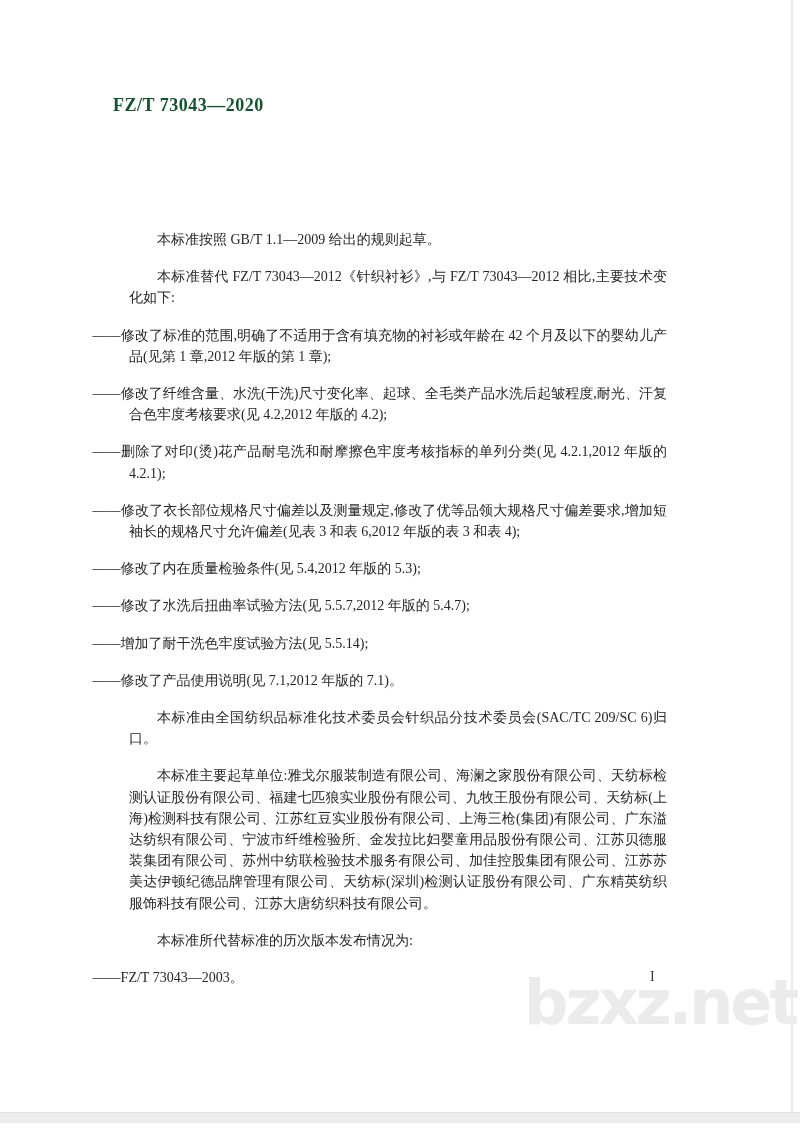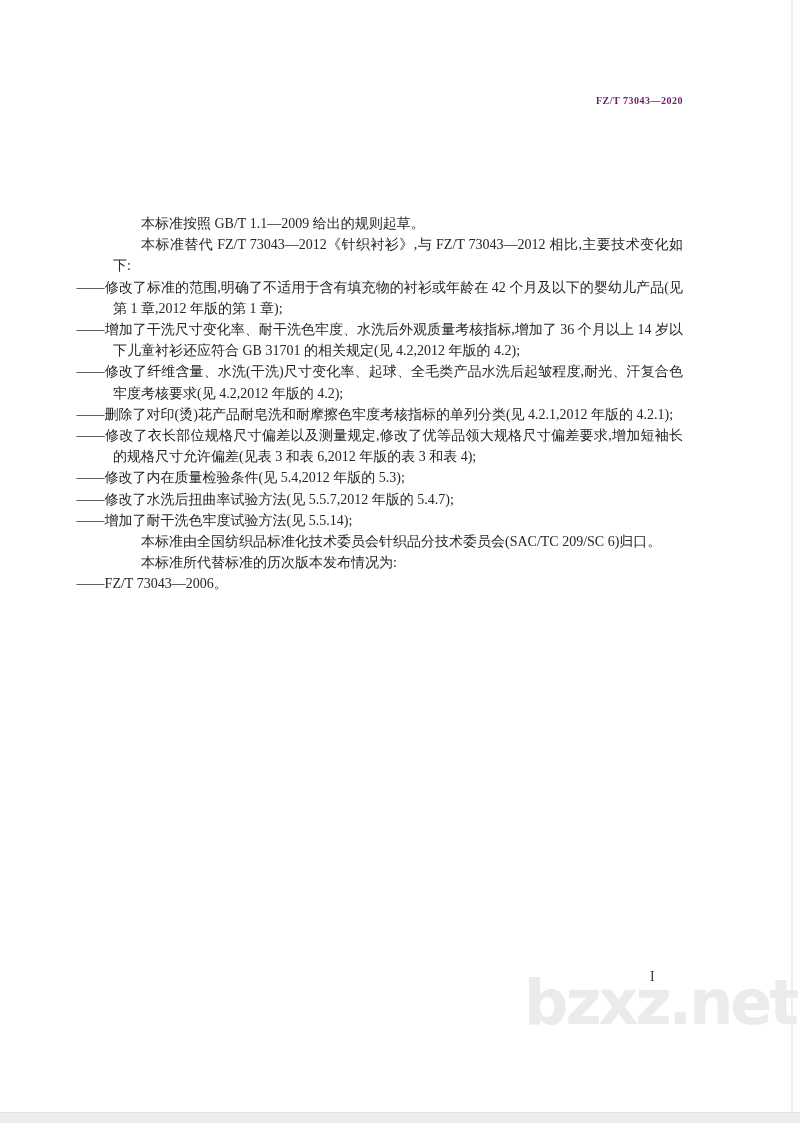--- a/index.html
+++ b/index.html
@@ -14,25 +14,24 @@
     background: #ffffff;
     overflow: hidden;
     font-family: "Liberation Serif", "DejaVu Serif", serif;
     color: #272727;
   }
   .std-header {
     position: absolute;
     top: 95px;
     left: 113px;
     width: 570px;
-    text-align: right;
     font-weight: bold;
-    font-size: 10px;
+    font-size: 18px;
     letter-spacing: 0.5px;
-    color: #701a75;
+    color: #14532d;
   }
   .fw-title {
     position: absolute;
     top: 158px;
     left: 113px;
     width: 570px;
     margin: 0;
     text-align: center;
     font-size: 21px;
     font-weight: bold;
@@ -42,21 +41,21 @@
     position: absolute;
     top: 213px;
     left: 113px;
     width: 570px;
     font-size: 14px;
     line-height: 21.2px;
     text-align: justify;
     color: #262626;
   }
   .doc-body p {
-    margin: 0;
+    margin: 16px;
     padding: 0;
   }
   .p-indent { text-indent: 2em; }
   .p-dash {
     padding-left: 3.8em;
     text-indent: -2.6em;
   }
   .page-number {
     position: absolute;
     top: 969px;
@@ -100,30 +99,31 @@
 
 <div class="page">
 
   <div class="std-header">FZ/T 73043—2020</div>
 
 
   <div class="doc-body">
     <p class="p-indent">本标准按照 GB/T 1.1—2009 给出的规则起草。</p>
     <p class="p-indent">本标准替代 FZ/T 73043—2012《针织衬衫》,与 FZ/T 73043—2012 相比,主要技术变化如下:</p>
     <p class="p-dash">——修改了标准的范围,明确了不适用于含有填充物的衬衫或年龄在 42 个月及以下的婴幼儿产品(见第 1 章,2012 年版的第 1 章);</p>
-    <p class="p-dash">——增加了干洗尺寸变化率、耐干洗色牢度、水洗后外观质量考核指标,增加了 36 个月以上 14 岁以下儿童衬衫还应符合 GB 31701 的相关规定(见 4.2,2012 年版的 4.2);</p>
     <p class="p-dash">——修改了纤维含量、水洗(干洗)尺寸变化率、起球、全毛类产品水洗后起皱程度,耐光、汗复合色牢度考核要求(见 4.2,2012 年版的 4.2);</p>
     <p class="p-dash">——删除了对印(烫)花产品耐皂洗和耐摩擦色牢度考核指标的单列分类(见 4.2.1,2012 年版的 4.2.1);</p>
     <p class="p-dash">——修改了衣长部位规格尺寸偏差以及测量规定,修改了优等品领大规格尺寸偏差要求,增加短袖长的规格尺寸允许偏差(见表 3 和表 6,2012 年版的表 3 和表 4);</p>
     <p class="p-dash">——修改了内在质量检验条件(见 5.4,2012 年版的 5.3);</p>
     <p class="p-dash">——修改了水洗后扭曲率试验方法(见 5.5.7,2012 年版的 5.4.7);</p>
     <p class="p-dash">——增加了耐干洗色牢度试验方法(见 5.5.14);</p>
+    <p class="p-dash">——修改了产品使用说明(见 7.1,2012 年版的 7.1)。</p>
     <p class="p-indent">本标准由全国纺织品标准化技术委员会针织品分技术委员会(SAC/TC 209/SC 6)归口。</p>
+    <p class="p-indent">本标准主要起草单位:雅戈尔服装制造有限公司、海澜之家股份有限公司、天纺标检测认证股份有限公司、福建七匹狼实业股份有限公司、九牧王股份有限公司、天纺标(上海)检测科技有限公司、江苏红豆实业股份有限公司、上海三枪(集团)有限公司、广东溢达纺织有限公司、宁波市纤维检验所、金发拉比妇婴童用品股份有限公司、江苏贝德服装集团有限公司、苏州中纺联检验技术服务有限公司、加佳控股集团有限公司、江苏苏美达伊顿纪德品牌管理有限公司、天纺标(深圳)检测认证股份有限公司、广东精英纺织服饰科技有限公司、江苏大唐纺织科技有限公司。</p>
     <p class="p-indent">本标准所代替标准的历次版本发布情况为:</p>
-    <p class="p-dash">——FZ/T 73043—2006。</p>
+    <p class="p-dash">——FZ/T 73043—2003。</p>
   </div>
 
   <div class="page-number">I</div>
 
   <div class="watermark">bzxz.net</div>
 
   <div class="edge-line"></div>
   <div class="bottom-bar"></div>
 
 </div>

